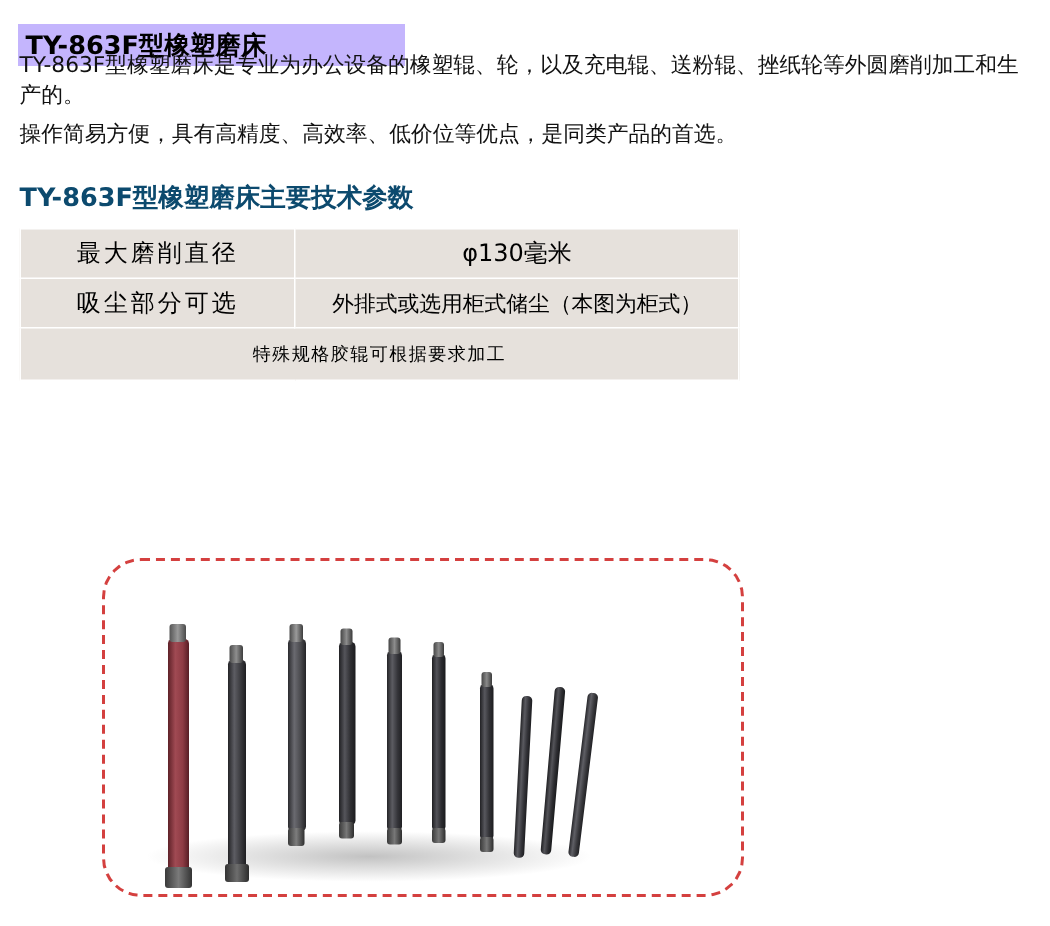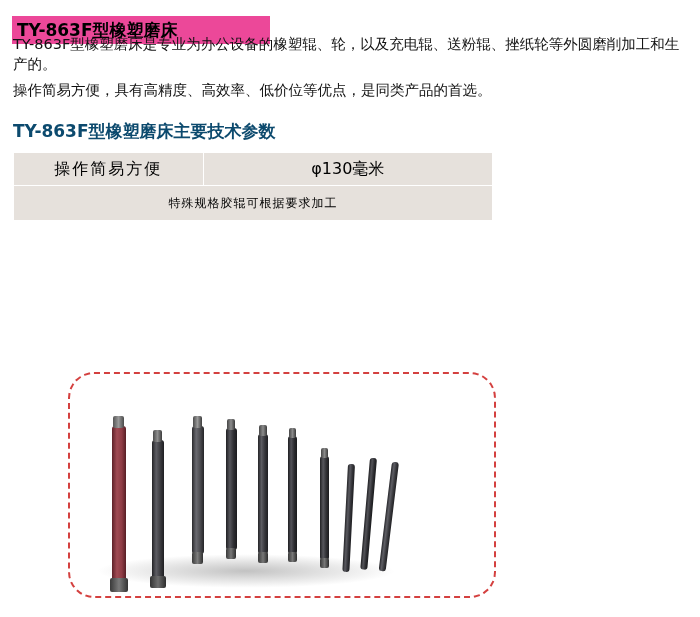--- a/index.html
+++ b/index.html
@@ -21,21 +21,21 @@
     height: 617px;
   }
 
   
   .title-bar {
     position: absolute;
     left: 12px;
     top: 16px;
     width: 258px;
     height: 28px;
-    background: #ec4899;
+    background: #c4b5fd;
     display: flex;
     align-items: center;
   }
   .title-bar .title-text {
     font-size: 17px;
     font-weight: bold;
     color: #000000;
     padding-left: 5px;
     letter-spacing: 0px;
     white-space: nowrap;
@@ -158,22 +158,26 @@
   <div class="intro">
     <p>TY-863F型橡塑磨床是专业为办公设备的橡塑辊、轮，以及充电辊、送粉辊、挫纸轮等外圆磨削加工和生产的。</p>
     <p>操作简易方便，具有高精度、高效率、低价位等优点，是同类产品的首选。</p>
   </div>
 
   <div class="section-heading">TY-863F型橡塑磨床主要技术参数</div>
 
   <table class="spec-table">
     <tbody>
       <tr>
-        <td class="label">操作简易方便</td>
+        <td class="label">最大磨削直径</td>
         <td class="value">φ130毫米</td>
+      </tr>
+      <tr>
+        <td class="label">吸尘部分可选</td>
+        <td class="value small">外排式或选用柜式储尘（本图为柜式）</td>
       </tr>
       <tr class="note">
         <td colspan="2">特殊规格胶辊可根据要求加工</td>
       </tr>
     </tbody>
   </table>
 
   <div class="photo-area">
     <div class="photo-bg"></div>
     <div class="dashed-frame"></div>

